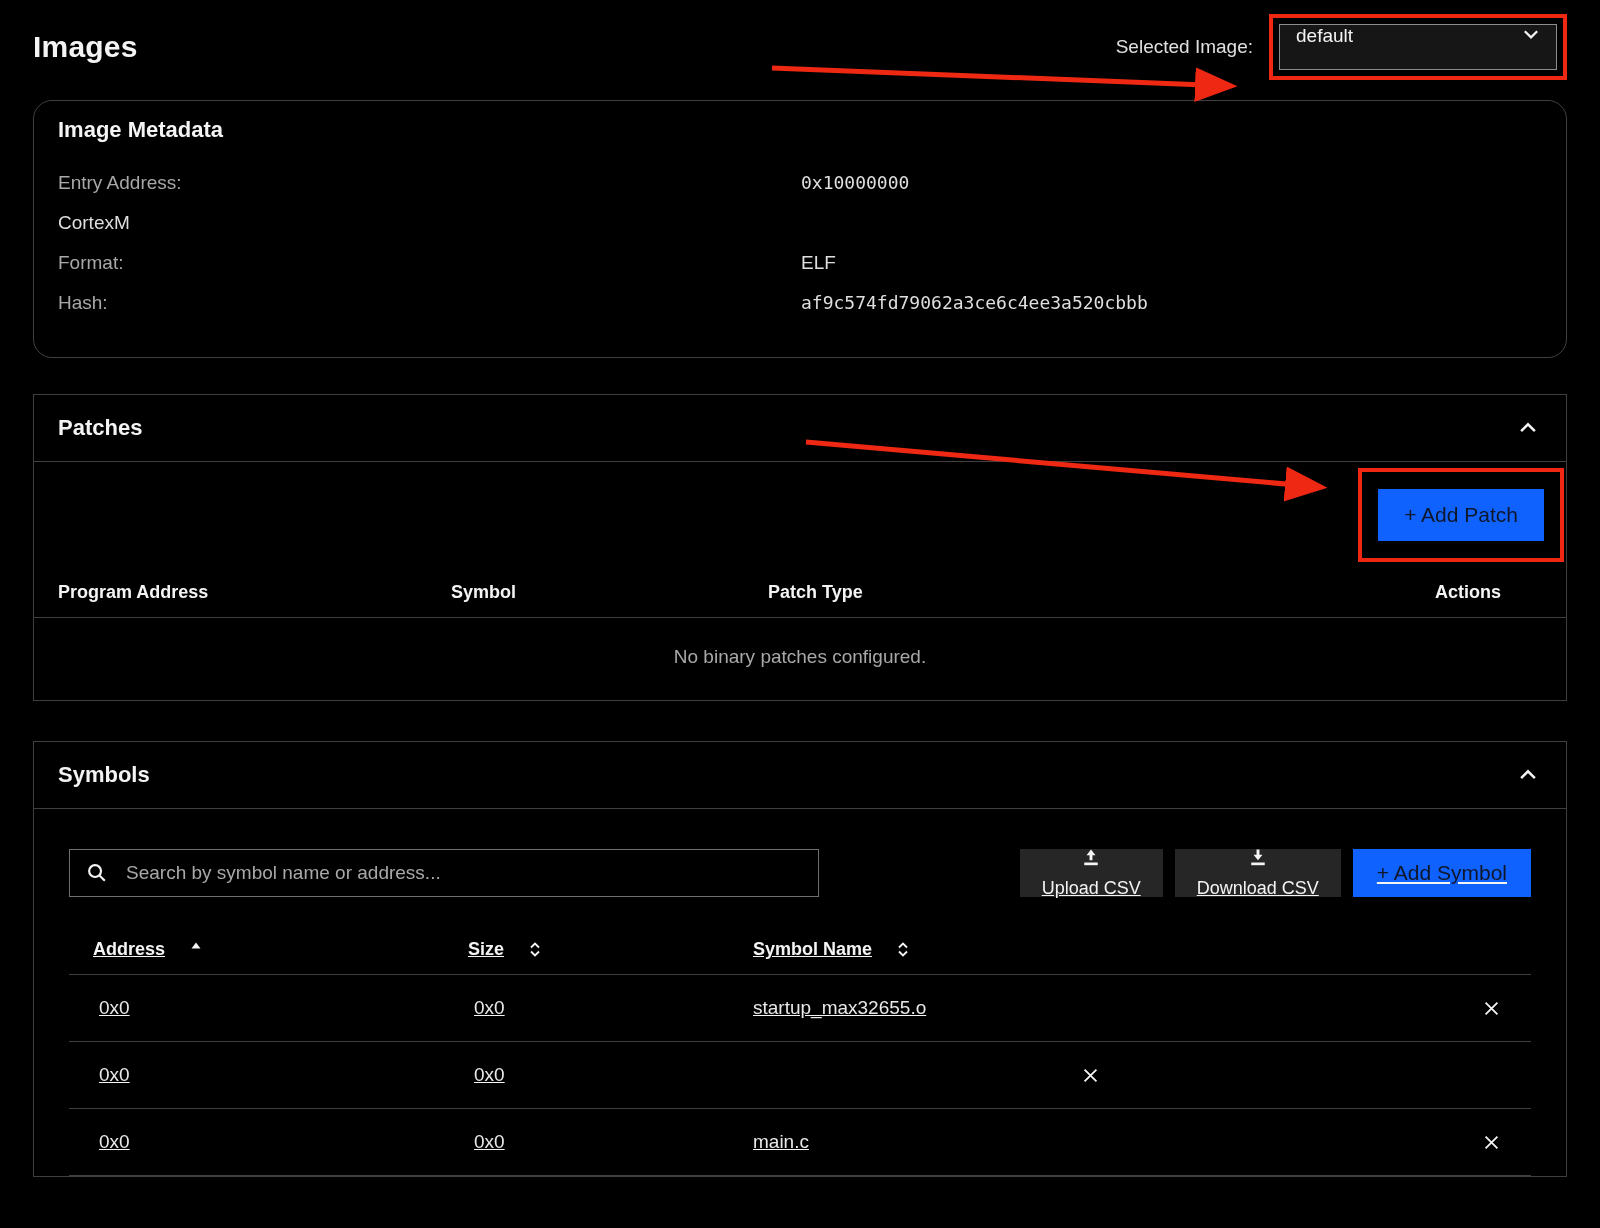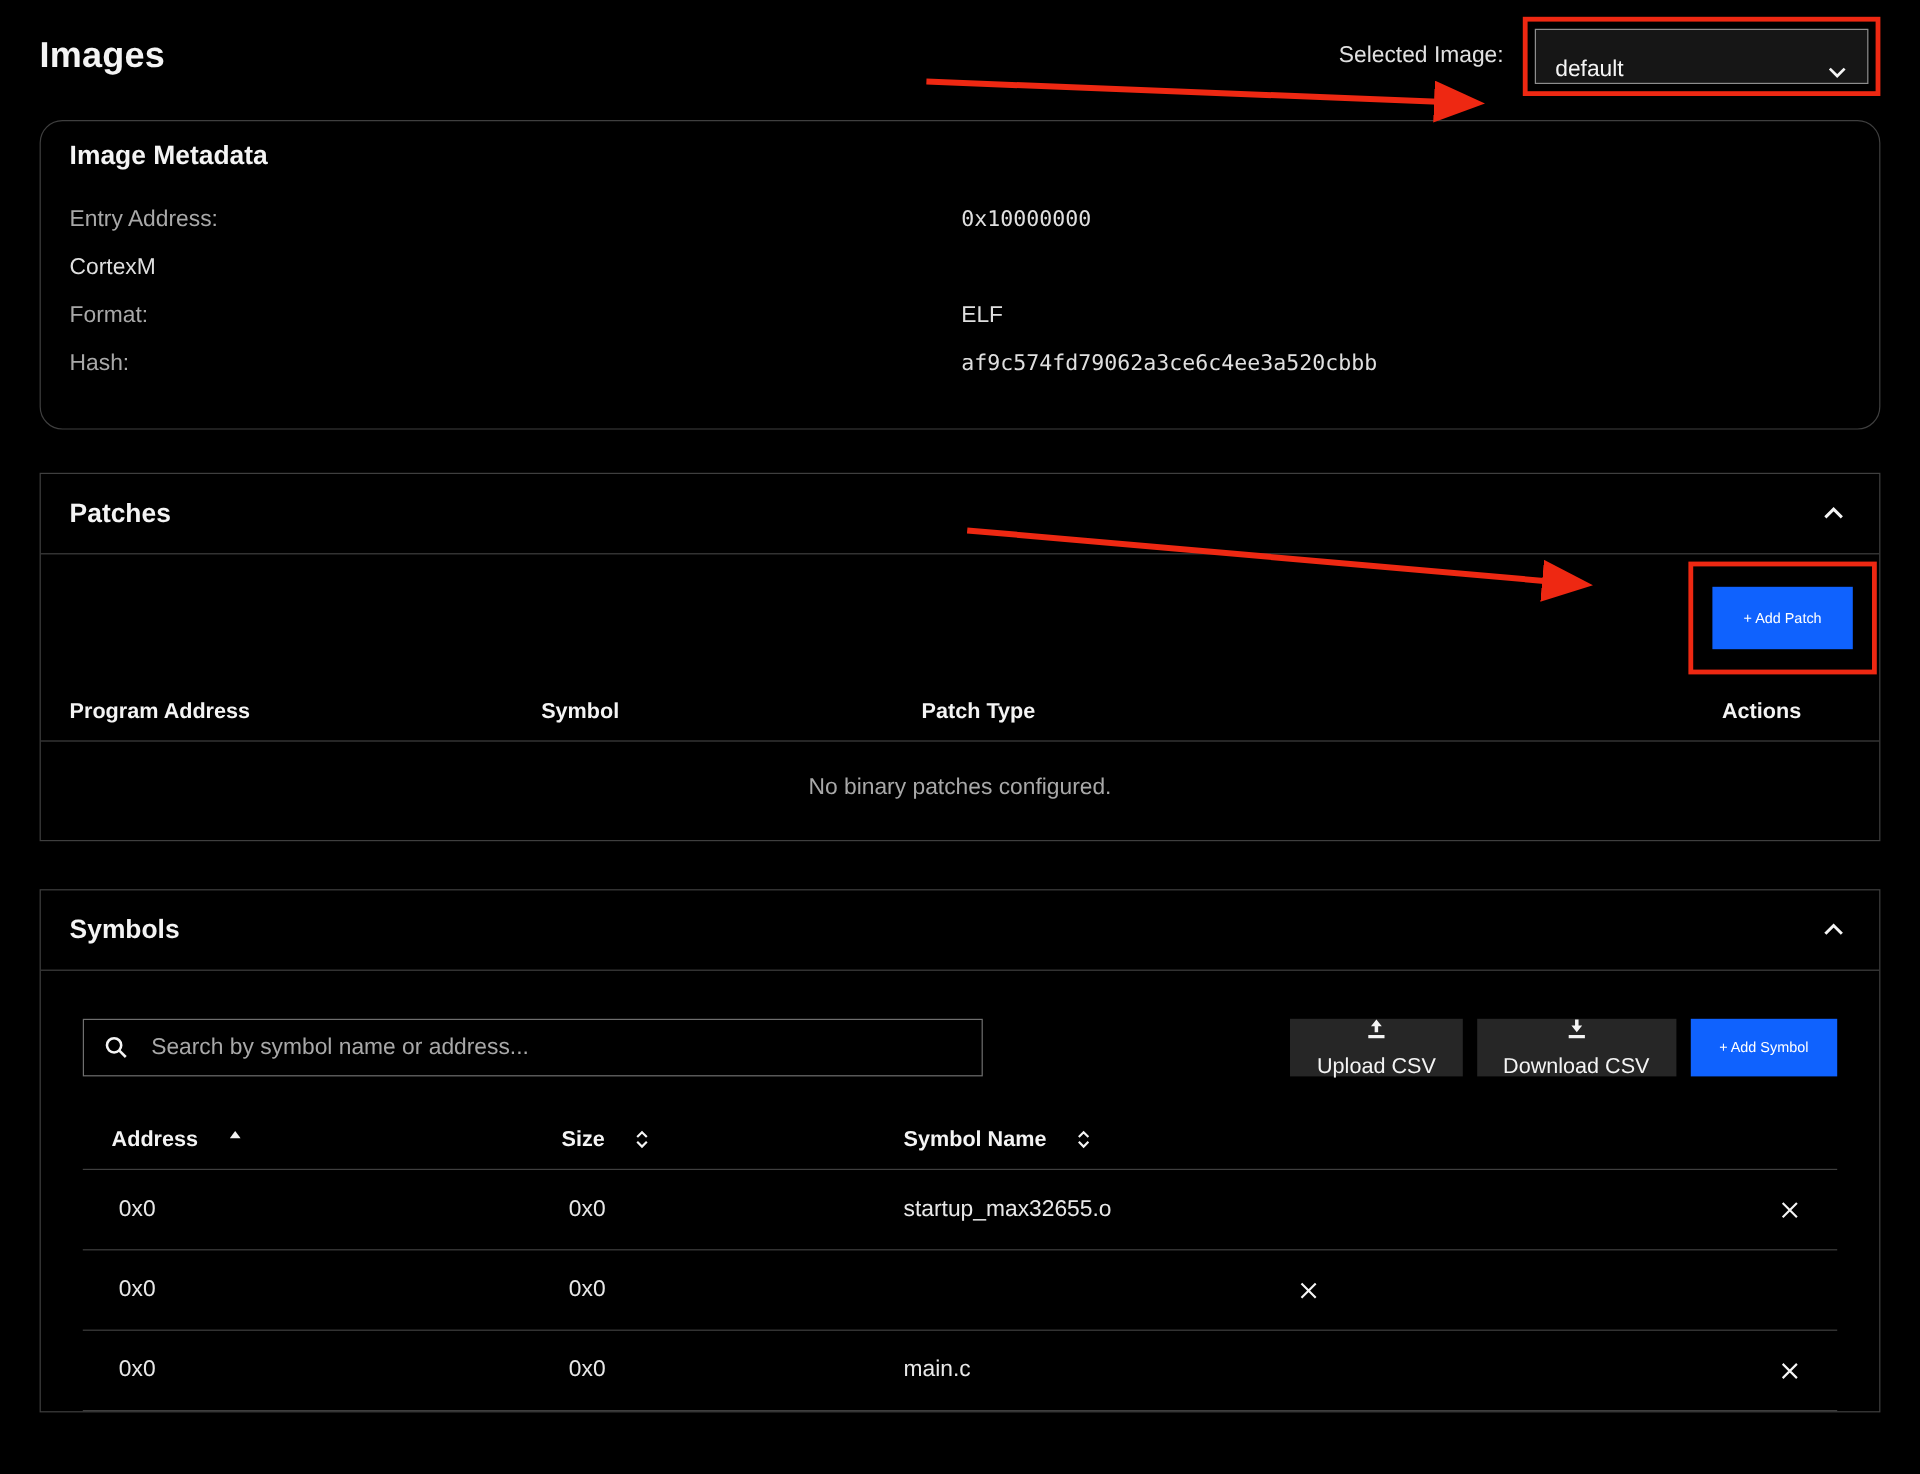--- a/index.html
+++ b/index.html
@@ -11,47 +11,47 @@
   }
   .page{padding:0 33px;}
   
   .topbar{display:flex;justify-content:space-between;align-items:center;padding-top:6px;height:88px;box-sizing:border-box;}
   .title{font-size:30px;font-weight:600;margin:0;letter-spacing:.2px;}
   .sel-group{display:flex;align-items:center;}
   .sel-label{font-size:19px;color:#e0e0e0;margin-right:16px;}
   .red-box{border:4px solid var(--red);}
   .red-box-select{padding:6px;}
   .select{width:278px;height:46px;background:#161616;border:1px solid #8d8d8d;
-    display:flex;align-items:flex-end;justify-content:space-between;padding:0 16px;
+    display:flex;align-items:flex-start;justify-content:space-between;padding:0 16px;
     font-size:19px;color:#f4f4f4;box-sizing:border-box;cursor:pointer;}
   .icon{display:inline-flex;align-items:center;justify-content:center;color:#f4f4f4;}
   
   .card{border:1px solid #3f3f3f;background:transparent;}
   .meta-card{margin-top:12px;padding:16px 24px 34px;border-radius:19px;}
   .card h2,.card-header h2{font-size:22px;font-weight:600;margin:0;}
   .meta-card h2{margin-bottom:20px;}
   .meta-row{display:grid;grid-template-columns:743px 1fr;padding:9px 0;font-size:19px;}
   .meta-label{color:#a8a8a8;}
   .meta-value{color:#dfdfdf;}
   .mono{font-family:"DejaVu Sans Mono",monospace;font-size:18px;}
   .card-header{height:66px;padding:0 24px;display:flex;justify-content:space-between;align-items:center;border-bottom:1px solid #3f3f3f;}
   .collapse-btn{background:none;border:none;color:#f4f4f4;cursor:pointer;padding:4px;display:flex;}
   
   .patches-card{margin-top:36px;}
   .add-row{display:flex;justify-content:flex-end;padding:6px 2px 6px 0;}
   .red-box-patch{padding:17px 16px;}
-  .btn-primary{background:var(--accent);color:#ffffff;border:none;height:52px;padding:0 26px;
-    font-size:12px;font-family:inherit;cursor:pointer;}
+  .btn-primary{background:var(--accent);color:#0f172a;border:none;height:52px;padding:0 26px;
+    font-size:21px;font-family:inherit;cursor:pointer;}
   .ptable-head{display:grid;grid-template-columns:393px 317px 1fr 182px;padding:14px 24px;
     font-weight:700;font-size:18px;border-bottom:1px solid #3f3f3f;}
   .ptable-head .actions{text-align:right;padding-right:41px;}
   .empty{padding:28px 0 32px;text-align:center;color:#a8a8a8;font-size:19px;}
   
   .symbols-card{margin-top:40px;}
-  .sym-body{padding:40px 35px 0;}
+  .sym-body{padding:40px 35px 0;text-decoration:underline;}
   .toolbar{display:flex;align-items:center;}
   .search-wrap{position:relative;width:750px;height:48px;margin-right:auto;}
   .search-wrap input{width:100%;height:100%;background:#000;border:1px solid #6f6f6f;color:#f4f4f4;
     padding:0 16px 0 56px;font-size:19px;box-sizing:border-box;font-family:inherit;}
   .search-wrap input::placeholder{color:#a8a8a8;}
   .search-icon{position:absolute;left:18px;top:14px;}
   .btn-dark{background:#262626;color:#f4f4f4;border:none;height:48px;padding:0 22px;margin-left:12px;
     display:inline-flex;align-items:center;gap:11px;font-size:18px;font-family:inherit;cursor:pointer;flex-direction:column;}
   .btn-add-symbol{margin-left:12px;height:48px;padding:0 24px;text-align:right;}
   .stable{margin-top:32px;}

